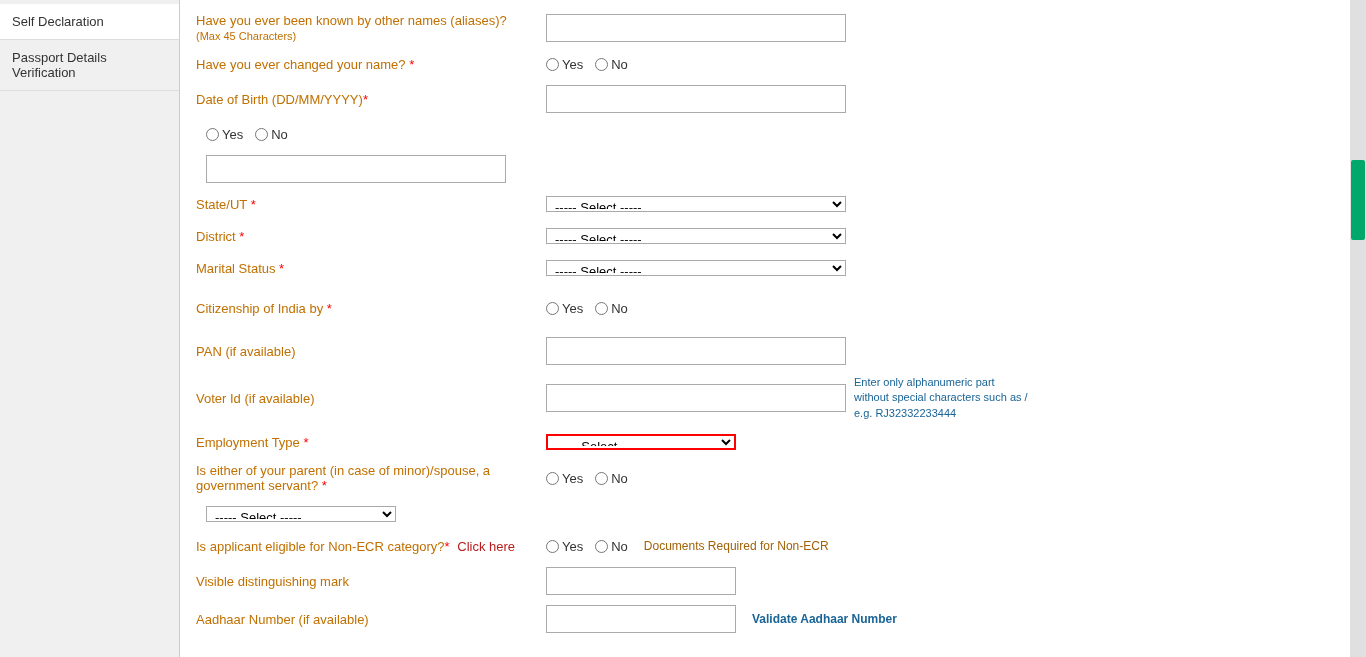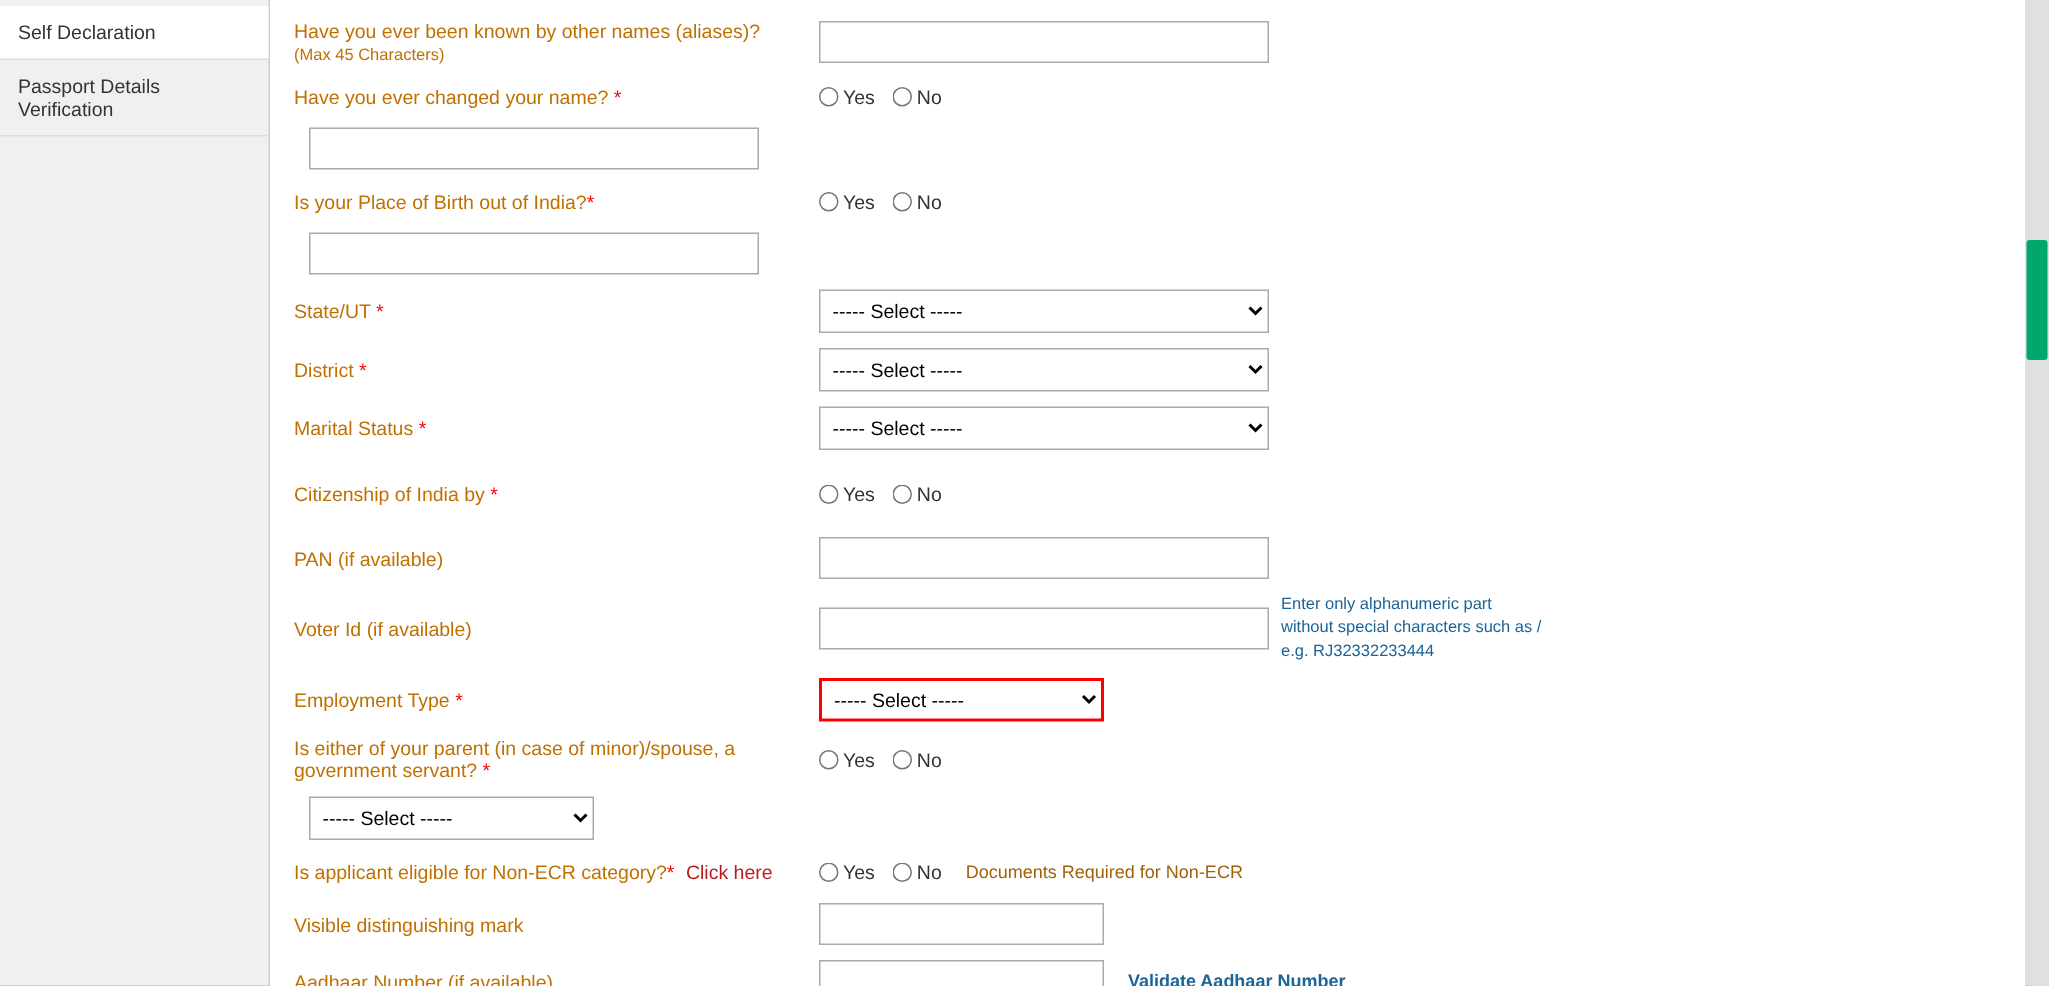--- a/index.html
+++ b/index.html
@@ -79,21 +79,21 @@
       width: 190px;
       height: 28px;
       border: 1px solid #aaa;
       padding: 2px 6px;
       font-size: 13px;
       outline: none;
     }
 
     .form-input-area select {
       width: 190px;
-      height: 29px;
+      height: 16px;
       border: 1px solid #aaa;
       padding: 2px 4px;
       font-size: 13px;
       background: #fff;
       outline: none;
     }
 
     .employment-select {
       border: 2px solid red !important;
     }
@@ -188,29 +188,29 @@
     </div>
     <div class="form-input-area">
       <div class="radio-group">
         <label><input type="radio" name="changed_name" style=""> Yes</label>
         <label><input type="radio" name="changed_name" style=""> No</label>
       </div>
     </div>
   </div>
 
   <div class="form-row">
-    <div class="form-input-area">
-      <input type="text" style="width: 300px;">
-    </div>
-  </div>
-
-  <div class="form-row">
-    <div class="form-label">
-      Is your Place of Birth out of India?<span class="required">*</span>
-    </div>
+    <div class="form-label">
+      Date of Birth (DD/MM/YYYY)<span class="required">*</span>
+    </div>
+    <div class="form-input-area">
+      <input type="text" style="width: 300px;">
+    </div>
+  </div>
+
+  <div class="form-row">
     <div class="form-input-area">
       <div class="radio-group">
         <label><input type="radio" name="birth_out_india" style=""> Yes</label>
         <label><input type="radio" name="birth_out_india" style=""> No</label>
       </div>
     </div>
   </div>
 
   <div class="form-row">
     <div class="form-input-area">

